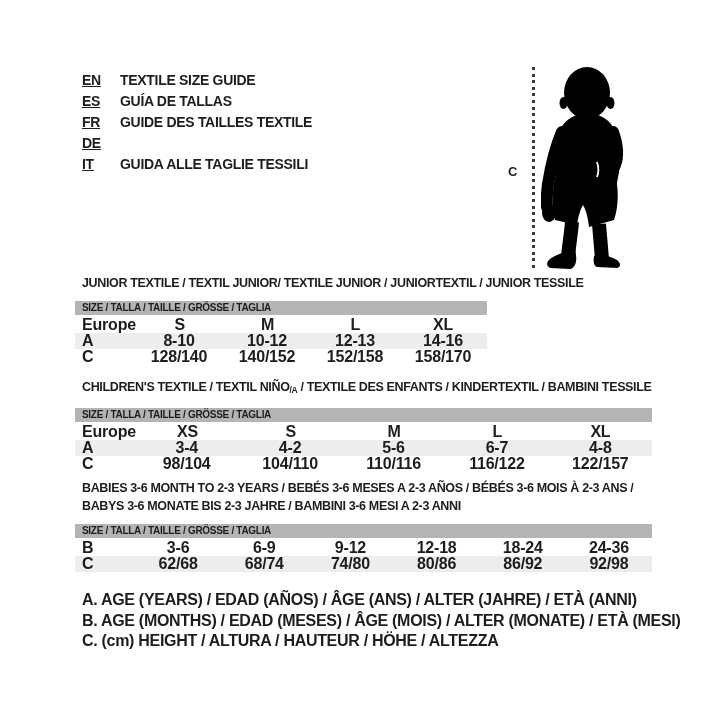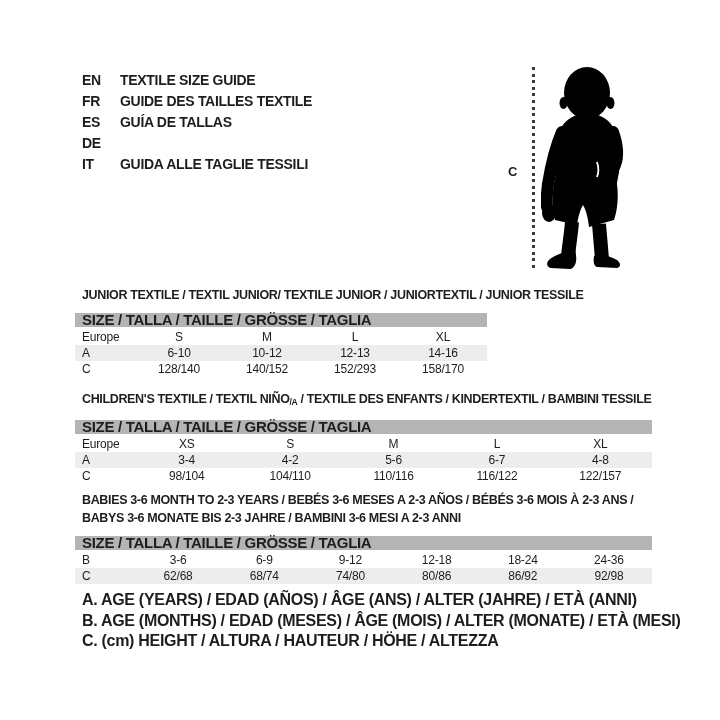--- a/index.html
+++ b/index.html
@@ -3,61 +3,61 @@
 <meta charset="utf-8">
 <style>
   html,body{margin:0;padding:0;background:#fff;}
   #page{
     position:relative;width:720px;height:720px;background:#fff;overflow:hidden;
     font-family:"Liberation Sans","DejaVu Sans",sans-serif;color:#1d1d1b;
   }
   
   #lang-block{position:absolute;left:82px;top:70px;}
   .lang-row{display:flex;height:20.8px;align-items:center;font-size:14px;font-weight:700;letter-spacing:-0.3px;}
-  .lang-code{width:38px;flex:0 0 38px;}
+  .lang-code{width:38px;flex:0 0 38px;text-decoration:underline;}
   
   #height-dotted-line{position:absolute;left:532px;top:67px;width:3px;height:204px;
     background:repeating-linear-gradient(to bottom,#3a3a3a 0px,#3a3a3a 3px,transparent 3px,transparent 6.6px);}
   #figure-height-label{position:absolute;left:508px;top:164px;font-size:13px;font-weight:700;}
   #toddler-svg{position:absolute;left:541px;top:66px;}
   
   .section{position:absolute;left:75px;}
   #section-junior{top:274px;width:412px;}
   #section-children{top:378px;width:577px;}
   #section-babies{top:479px;width:577px;}
-  .section-title{margin:12px 0 9px 7px;font-size:12.5px;font-weight:700;letter-spacing:-0.35px;}
+  .section-title{margin:0 0 9px 7px;font-size:12.5px;font-weight:700;letter-spacing:-0.35px;}
   .section-title .title-line{line-height:18px;white-space:nowrap;}
   .section-title .sub{font-size:8.5px;vertical-align:-2px;}
-  .size-header-bar{height:14px;line-height:14px;background:#b4b4b4;font-size:15px;font-weight:700;
+  .size-header-bar{height:14px;line-height:14px;background:#b4b4b4;font-size:10px;font-weight:700;
     letter-spacing:-0.3px;padding-left:7px;margin-bottom:2px;}
-  .trow{display:flex;height:16px;line-height:16px;font-size:12px;letter-spacing:-0.2px;}
+  .trow{display:flex;height:16px;line-height:16px;font-size:16px;letter-spacing:-0.2px;font-weight:bold;}
   .trow.shade{background:#ededed;}
   .tlabel{flex:0 0 53px;padding-left:7px;}
   .tcell{flex:1;text-align:center;}
   
   #footnotes{position:absolute;left:82px;top:590px;}
   .footnote{line-height:20.6px;font-size:16px;font-weight:700;letter-spacing:-0.3px;white-space:nowrap;}
 </style>
 </head>
 <body>
 
 <div id="page">
 
   <div id="lang-block">
       <div class="lang-row">
         <div class="lang-code">EN</div>
         <div>TEXTILE SIZE GUIDE</div>
       </div>
       <div class="lang-row">
+        <div class="lang-code">ES</div>
+        <div>GUÍA DE TALLAS</div>
+      </div>
+      <div class="lang-row">
         <div class="lang-code">FR</div>
         <div>GUIDE DES TAILLES TEXTILE</div>
-      </div>
-      <div class="lang-row">
-        <div class="lang-code">ES</div>
-        <div>GUÍA DE TALLAS</div>
       </div>
       <div class="lang-row">
         <div class="lang-code">DE</div>
       </div>
       <div class="lang-row">
         <div class="lang-code">IT</div>
         <div>GUIDA ALLE TAGLIE TESSILI</div>
       </div>
     </div>
 
@@ -89,30 +89,30 @@
     <div>
         <div class="trow">
           <div class="tlabel">Europe</div>
           <div class="tcell">S</div>
           <div class="tcell">M</div>
           <div class="tcell">L</div>
           <div class="tcell">XL</div>
         </div>
         <div class="trow shade">
           <div class="tlabel">A</div>
-          <div class="tcell">6-10</div>
+          <div class="tcell">8-10</div>
           <div class="tcell">10-12</div>
           <div class="tcell">12-13</div>
           <div class="tcell">14-16</div>
         </div>
         <div class="trow">
           <div class="tlabel">C</div>
           <div class="tcell">128/140</div>
           <div class="tcell">140/152</div>
-          <div class="tcell">152/293</div>
+          <div class="tcell">152/158</div>
           <div class="tcell">158/170</div>
         </div>
       </div>
   </div>
 
   <div class="section" id="section-children">
     <div class="section-title">
         <div class="title-line"><span>CHILDREN'S TEXTILE / TEXTIL NIÑO</span><span class="sub">/A</span><span> / TEXTILE DES ENFANTS / KINDERTEXTIL / BAMBINI TESSILE</span></div>
       </div>
     <div class="size-header-bar">SIZE / TALLA / TAILLE / GRÖSSE / TAGLIA</div>

